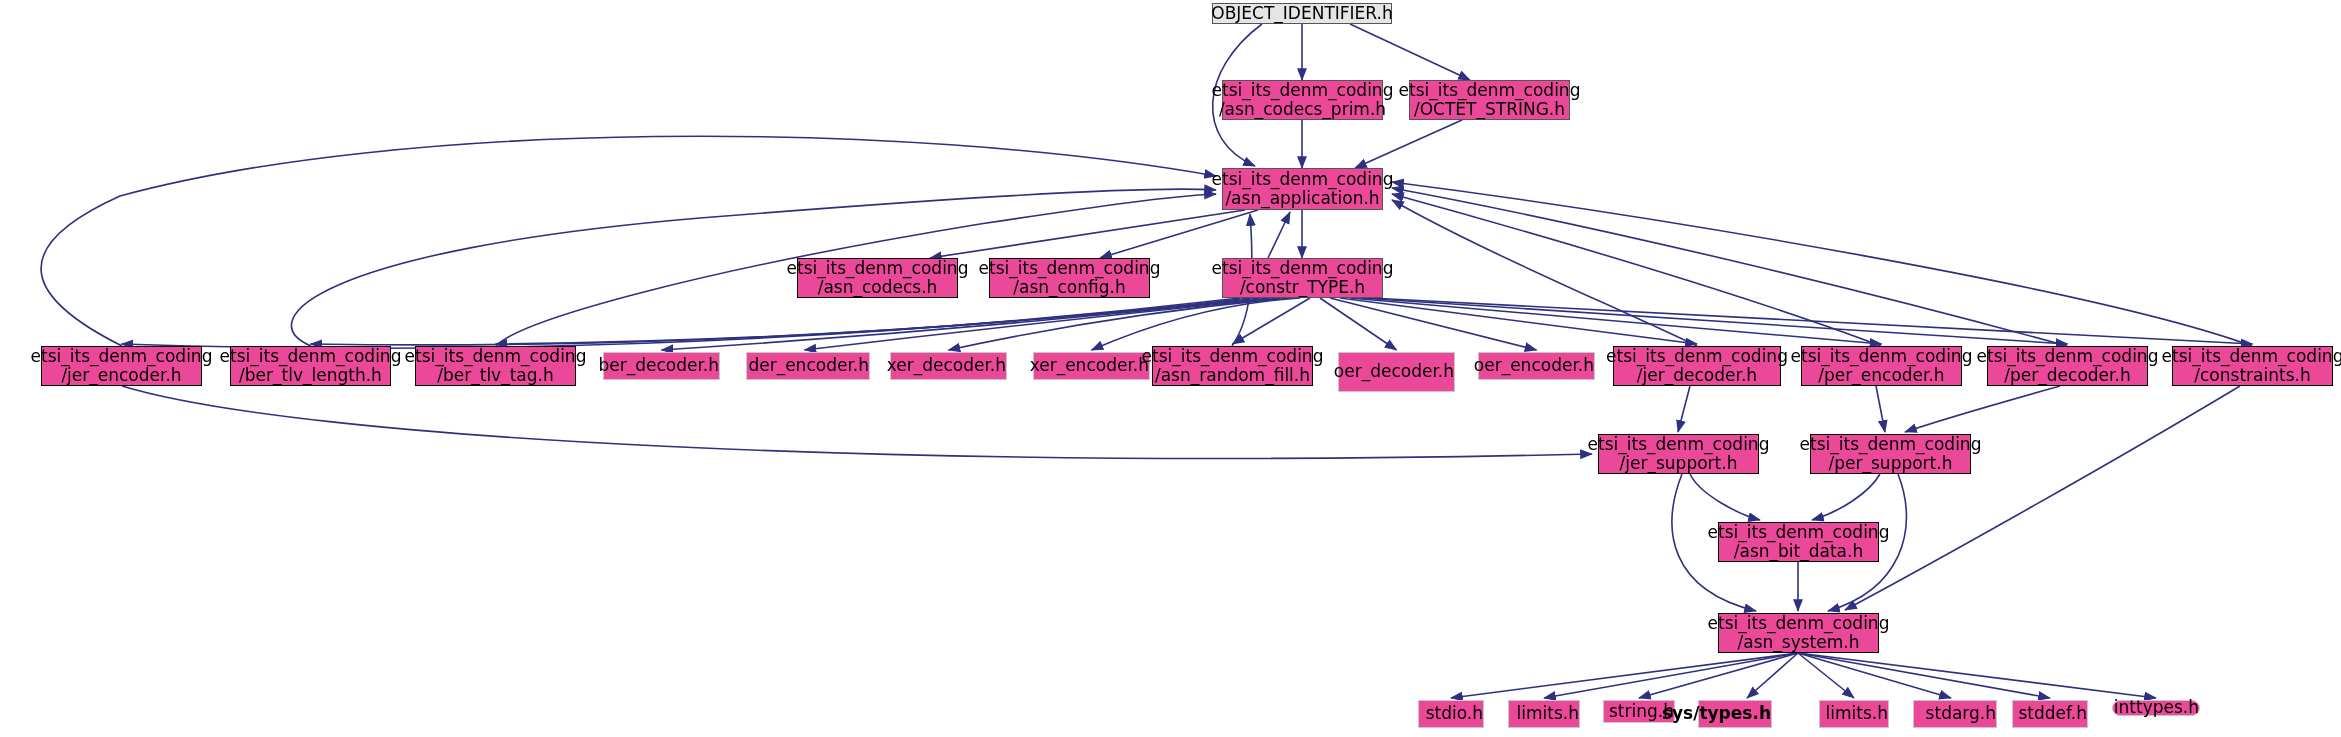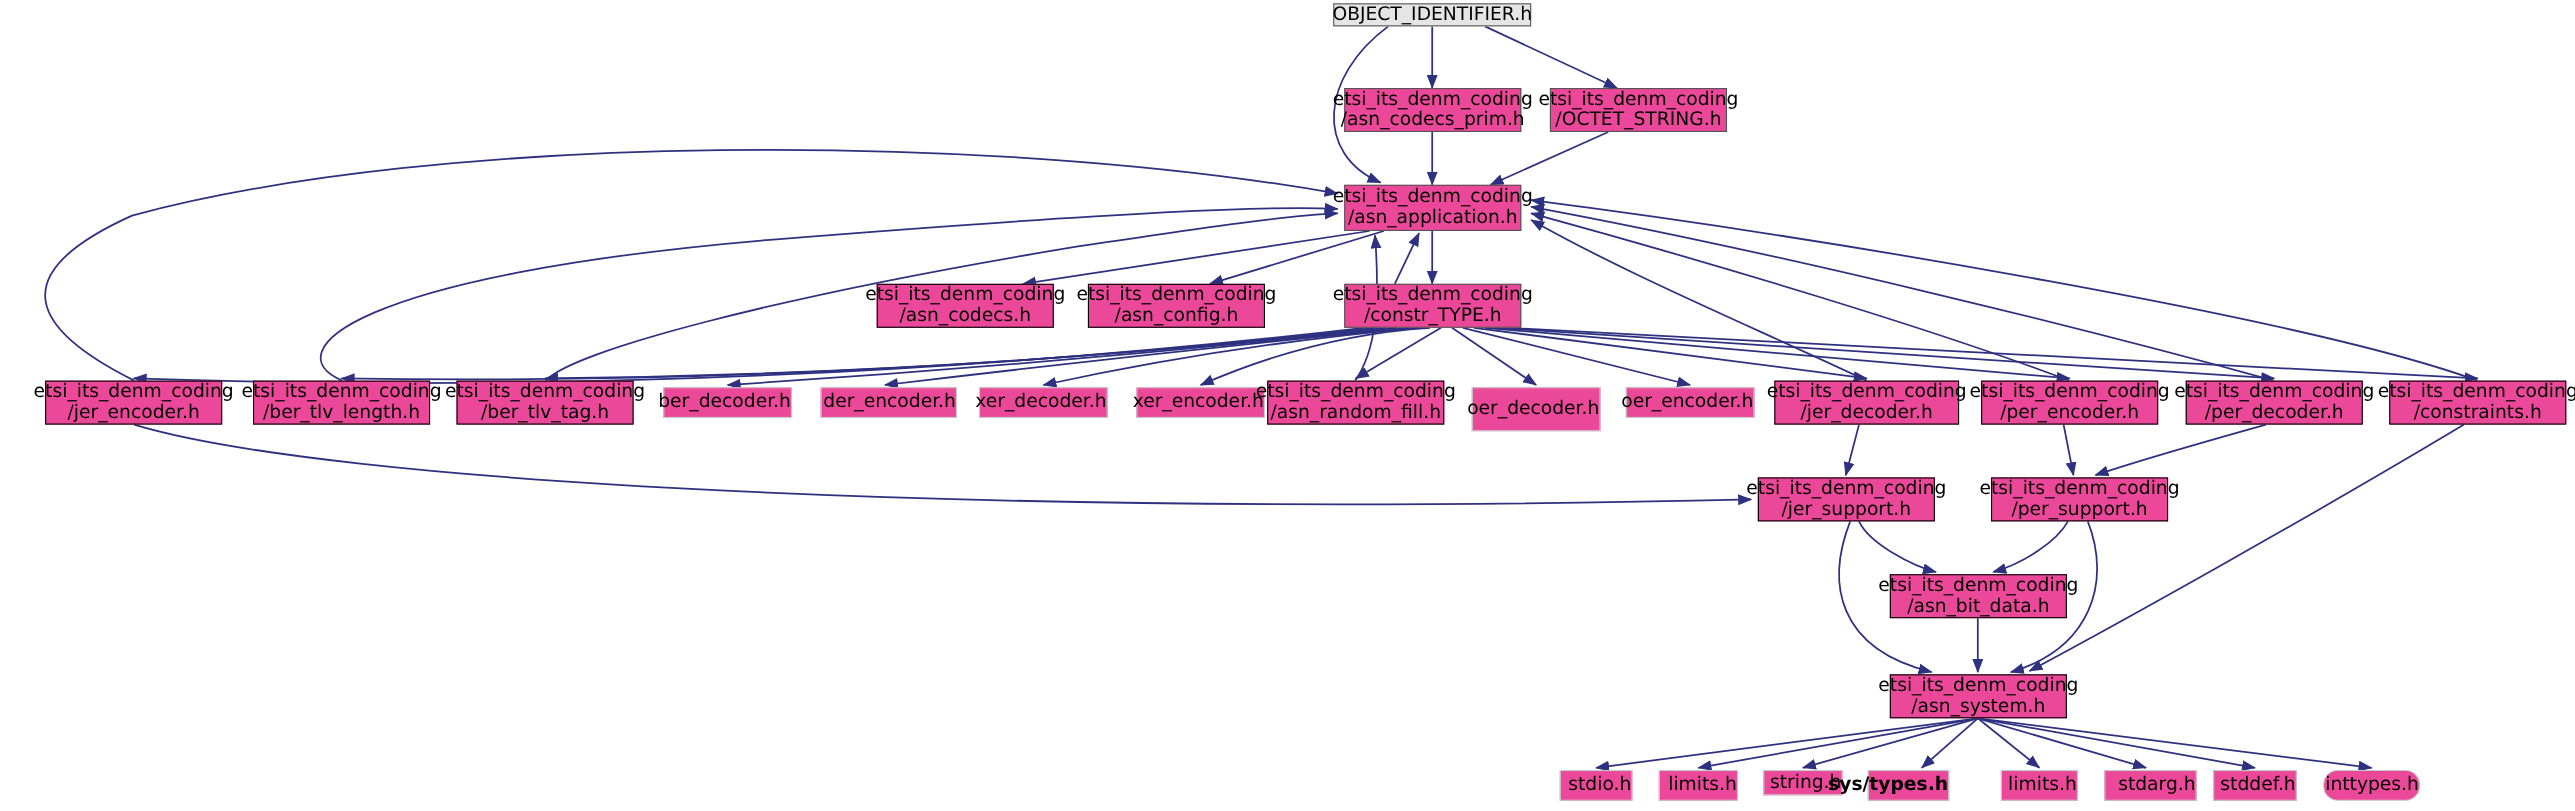--- a/index.html
+++ b/index.html
@@ -105,15 +105,15 @@
       <div class="node hdr" style="left: 1810px; top: 434px; width: 161px; height: 40px;"><span class="nl">etsi_its_denm_coding</span><span class="nl">/per_support.h</span></div>
       <div class="node hdr" style="left: 1718px; top: 522px; width: 161px; height: 40px;"><span class="nl">etsi_its_denm_coding</span><span class="nl">/asn_bit_data.h</span></div>
       <div class="node hdr" style="left: 1718px; top: 613px; width: 161px; height: 40px;"><span class="nl">etsi_its_denm_coding</span><span class="nl">/asn_system.h</span></div>
       <div class="node lib" style="left: 1418px; top: 700px; width: 66px; height: 28px;"><span class="nl">stdio.h</span></div>
       <div class="node lib" style="left: 1508px; top: 700px; width: 72px; height: 28px;"><span class="nl">limits.h</span></div>
       <div class="node lib" style="left: 1603px; top: 700px; width: 72px; height: 23px;"><span class="nl">string.h</span></div>
       <div class="node lib" style="left: 1698px; top: 700px; width: 74px; height: 28px; font-weight: bold;"><span class="nl">sys/types.h</span></div>
       <div class="node lib" style="left: 1819px; top: 700px; width: 70px; height: 28px; padding-left: 40px;"><span class="nl">limits.h</span></div>
       <div class="node lib" style="left: 1913px; top: 700px; width: 84px; height: 28px;"><span class="nl">stdarg.h</span></div>
       <div class="node lib" style="left: 2012px; top: 700px; width: 76px; height: 28px;"><span class="nl">stddef.h</span></div>
-      <div class="node lib" style="left: 2112px; top: 700px; width: 88px; height: 28px; border-radius: 13px;"><span class="nl">inttypes.h</span></div>
+      <div class="node lib" style="left: 2112px; top: 700px; width: 88px; height: 16px; border-radius: 13px;"><span class="nl">inttypes.h</span></div>
     </div>
 </div>
 
 </body></html>

